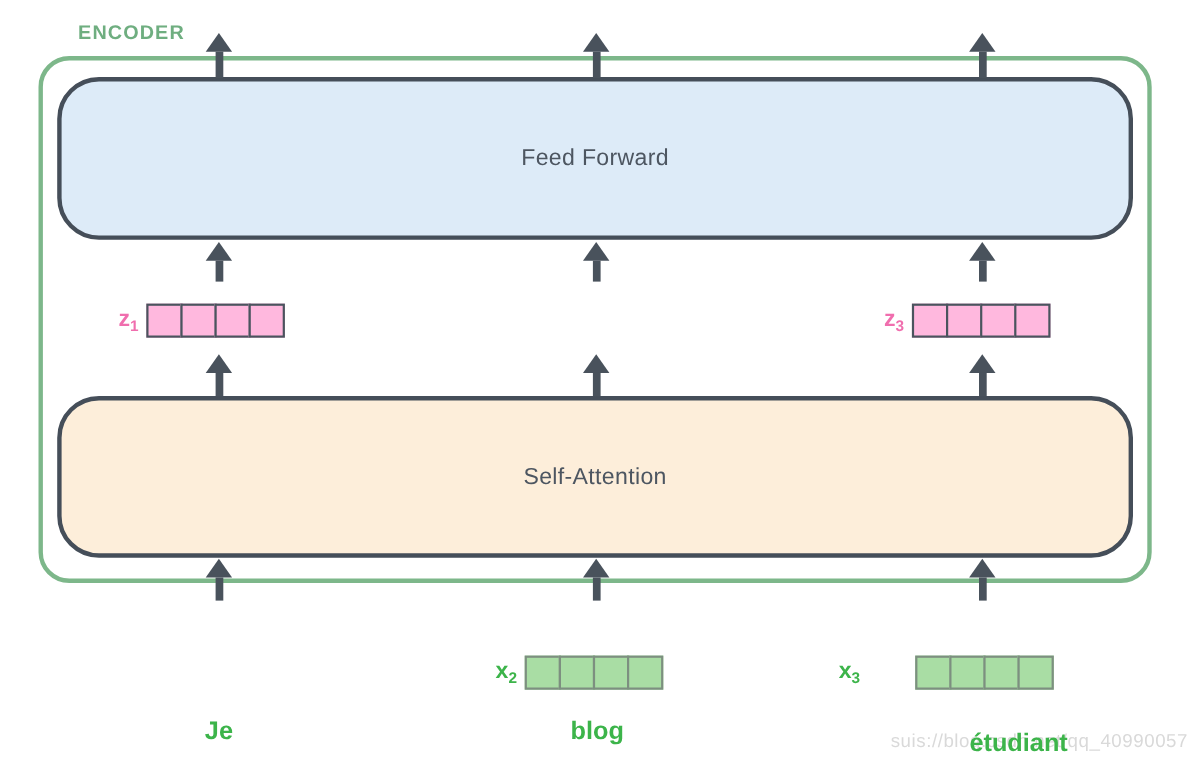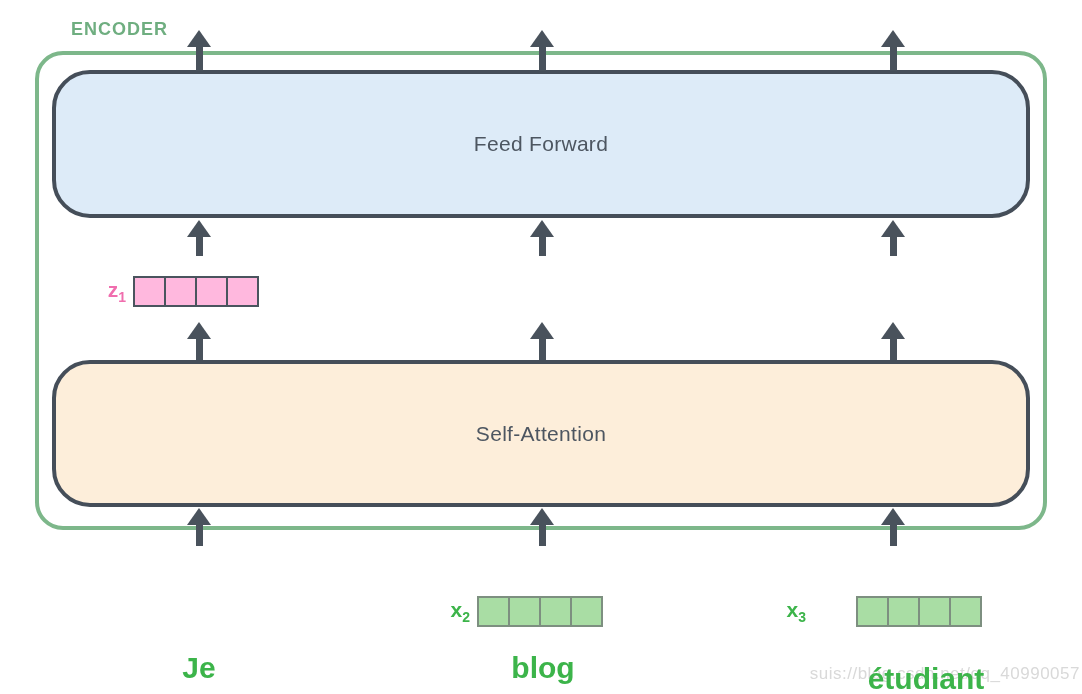--- a/index.html
+++ b/index.html
@@ -119,21 +119,21 @@
   .x-vec .cell {
     background: var(--green-fill);
     border: 2px solid var(--green-cell-border);
   }
   .cell + .cell { margin-left: -2px; }
 
   .word {
     position: absolute;
     top: 651px;
     transform: translateX(-50%);
-    font-size: 30px;
+    font-size: 23px;
     font-weight: 700;
     color: var(--word-green);
     z-index: 2;
   }
   .watermark {
     position: absolute;
     right: 2px;
     top: 664px;
     font-size: 17px;
     color: var(--watermark-gray);
@@ -214,31 +214,40 @@
 
   <div class="vector z-vec" style="left:90px; top:276px;">
     <span class="vec-label"><span>z</span><sub>1</sub></span>
     <span class="cells">
         <span class="cell"></span>
         <span class="cell"></span>
         <span class="cell"></span>
         <span class="cell"></span>
       </span>
   </div>
+  <div class="vector z-vec" style="left:786px; top:276px;">
+    <span class="vec-label"><span>z</span><sub>3</sub></span>
+    <span class="cells">
+        <span class="cell"></span>
+        <span class="cell"></span>
+        <span class="cell"></span>
+        <span class="cell"></span>
+      </span>
+  </div>
 
   <div class="vector x-vec" style="left:434px; top:596px;">
     <span class="vec-label"><span>x</span><sub>2</sub></span>
     <span class="cells">
         <span class="cell"></span>
         <span class="cell"></span>
         <span class="cell"></span>
         <span class="cell"></span>
       </span>
   </div>
-  <div class="vector x-vec" style="left:770px; top:596px;gap:43px;">
+  <div class="vector x-vec" style="left:746px; top:596px;gap:43px;">
     <span class="vec-label"><span>x</span><sub>3</sub></span>
     <span class="cells">
         <span class="cell"></span>
         <span class="cell"></span>
         <span class="cell"></span>
         <span class="cell"></span>
       </span>
   </div>
 
   <div class="word" style="left:199px;">Je</div>

